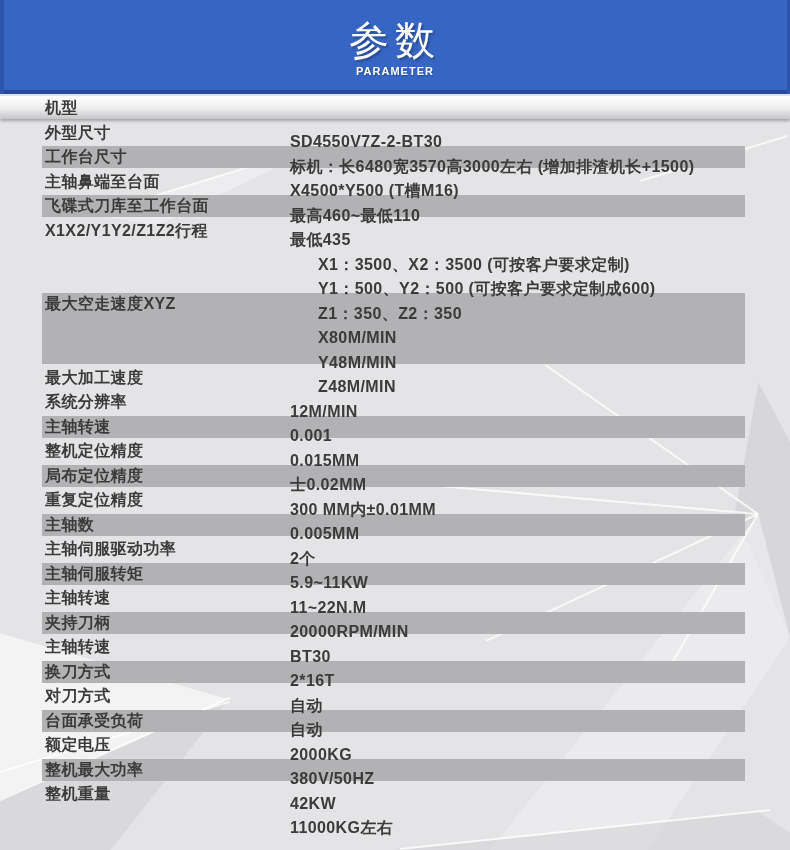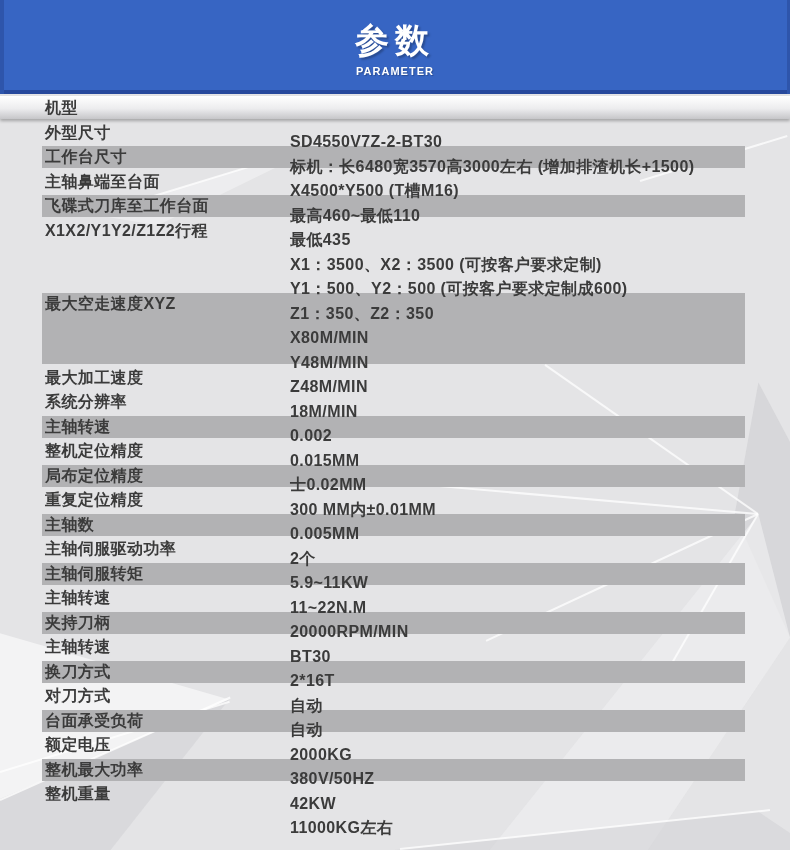--- a/index.html
+++ b/index.html
@@ -21,31 +21,31 @@
   .p6{clip-path:polygon(12% 25.3%,42% 16.5%,20% 26.5%);background:rgba(255,255,255,.35);}
   
   .header{
     position:absolute;left:0;top:0;width:790px;height:94px;
     background:var(--accent,#3765c3);
     box-shadow:inset 4px 0 0 #2e55ab, inset -3px 0 0 #2e55ab, inset 0 -4px 0 #27499c;
     display:flex;flex-direction:column;align-items:center;justify-content:center;
     color:#fff;text-align:center;z-index:5;
   }
   .header .title{
-    font-size:34px;font-weight:bold;letter-spacing:6px;line-height:44px;
+    font-size:40px;font-weight:normal;letter-spacing:6px;line-height:44px;
     text-shadow:2px 2px 2px rgba(0,0,0,.25);
   }
   .header .subtitle{
     font-size:11px;font-weight:bold;letter-spacing:1px;margin-top:3px;
     text-shadow:1px 1px 1px rgba(0,0,0,.25);
   }
   
   .spec-table{position:absolute;left:0;top:96px;width:790px;z-index:4;}
   .row{position:relative;display:flex;height:24.5px;}
-  .row.multi{height:73.5px;}
+  .row.multi{height:73.5px;gap:28px;}
   .row.gray::before{
     content:"";position:absolute;left:42px;right:45px;top:1px;bottom:1.5px;
     background:var(--band,#b2b2b4);z-index:0;
   }
   .row.highlight::before{
     content:"";position:absolute;left:0;right:0;top:0;bottom:2px;
     background:linear-gradient(#ffffff,#ececee 55%,#c6c6c9);
     box-shadow:0 2px 3px rgba(0,0,0,.28);z-index:0;
   }
   .label,.value-line{
@@ -125,27 +125,27 @@
       <div class="label">最大空走速度XYZ</div>
       <div class="values">
         <div class="value-line">X80M/MIN</div>
         <div class="value-line">Y48M/MIN</div>
         <div class="value-line">Z48M/MIN</div>
       </div>
     </div>
     <div class="row plain">
       <div class="label">最大加工速度</div>
       <div class="values">
-        <div class="value-line">18M/MIN</div>
+        <div class="value-line">12M/MIN</div>
       </div>
     </div>
     <div class="row plain">
       <div class="label">系统分辨率</div>
       <div class="values">
-        <div class="value-line">0.002</div>
+        <div class="value-line">0.001</div>
       </div>
     </div>
     <div class="row gray">
       <div class="label">主轴转速</div>
       <div class="values">
         <div class="value-line">0.015MM</div>
       </div>
     </div>
     <div class="row plain">
       <div class="label">整机定位精度</div>

